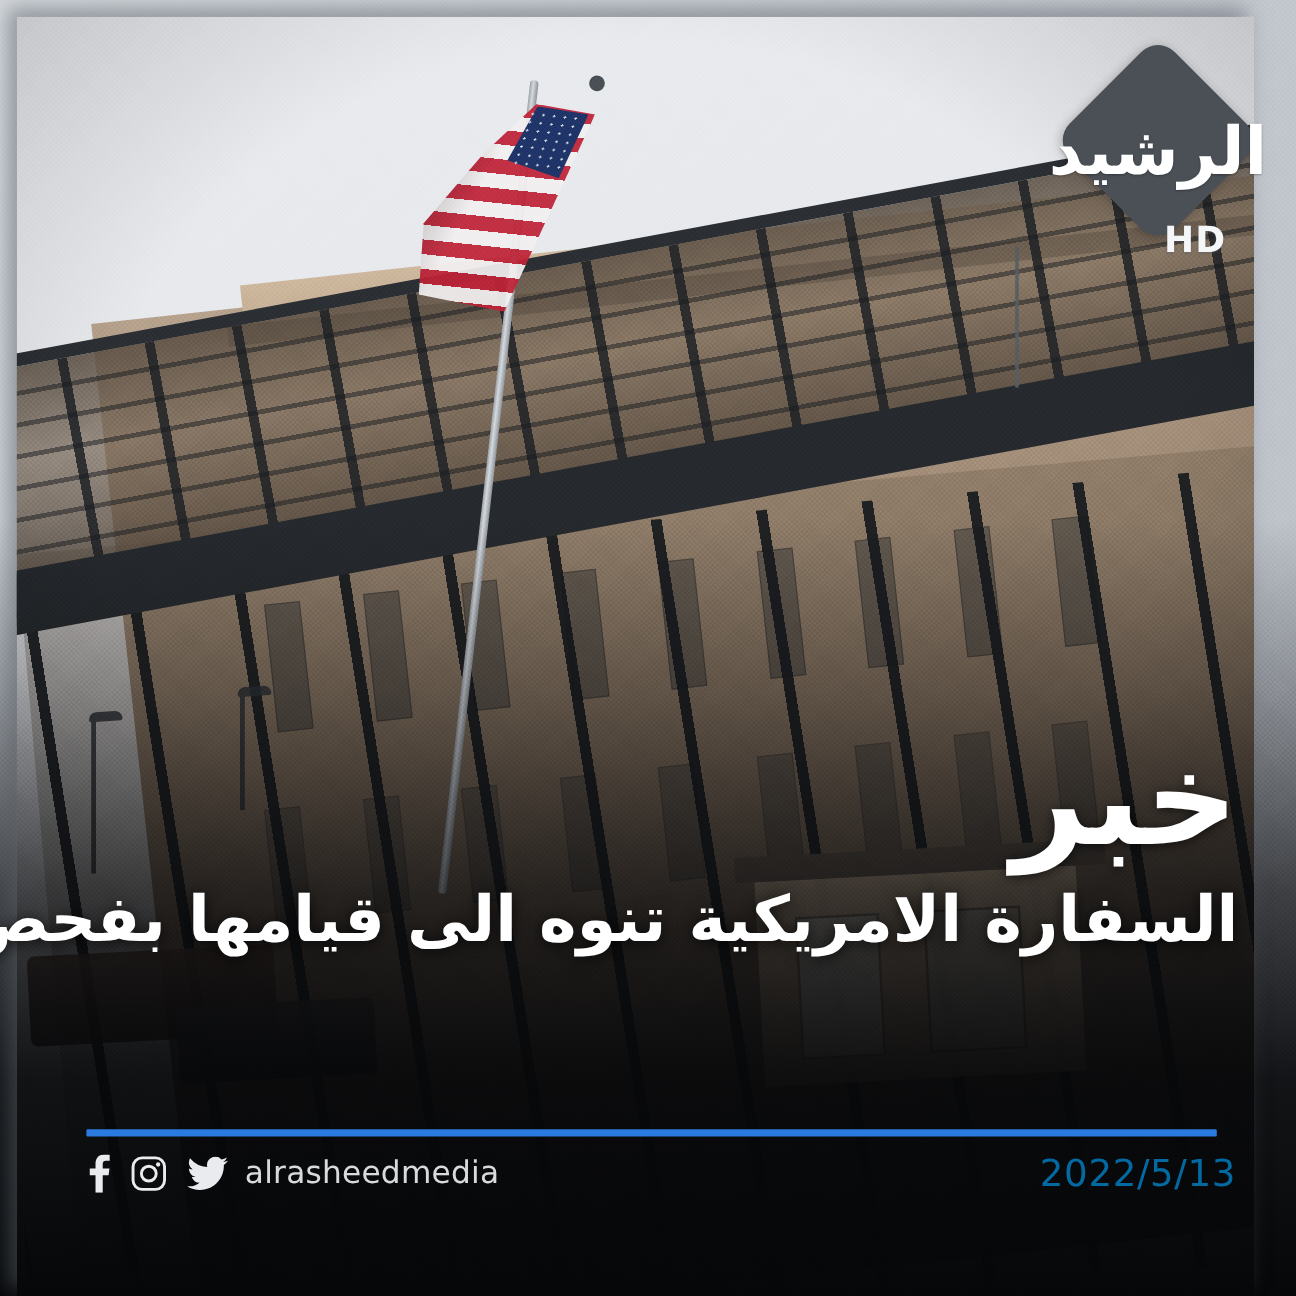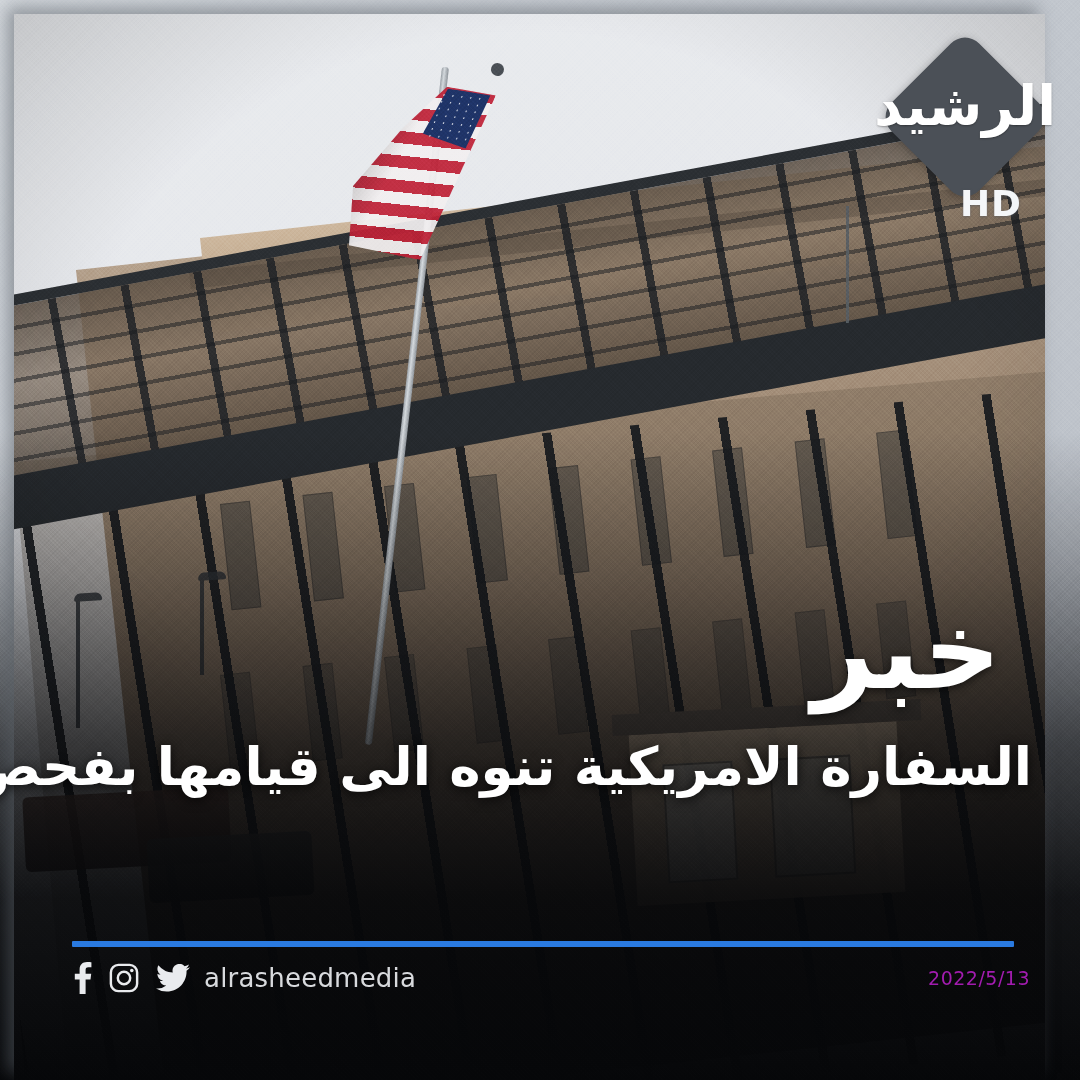--- a/index.html
+++ b/index.html
@@ -202,38 +202,38 @@
 
   
   .logo-wrap{position:absolute;right:52px;top:55px;width:130px;height:175px;}
   .logo-diamond{
     position:absolute;left:5px;top:0;width:124px;height:124px;
     background:#4b5057;border-radius:20px;
     transform:rotate(45deg);
     box-shadow:0 2px 9px rgba(0,0,0,.25);
   }
   .logo-script{
-    position:absolute;left:0;top:1px;width:134px;height:100px;
+    position:absolute;left:0;top:21px;width:134px;height:100px;
     display:flex;align-items:center;justify-content:center;
     color:#fff;font-size:55px;line-height:1;
     font-family:"DejaVu Sans","Liberation Sans",sans-serif;
     font-weight:700;letter-spacing:-2px;
     text-shadow:0 1px 2px rgba(0,0,0,.3);
     direction:rtl;
   }
   .logo-hd{
     position:absolute;right:6px;top:128px;
-    color:#f4f6f8;font-size:36px;font-weight:700;letter-spacing:1px;
+    color:#f4f6f8;font-size:30px;font-weight:700;letter-spacing:1px;
     text-shadow:0 1px 3px rgba(80,86,94,.55);
   }
 
   
   .kicker-row{
     position:absolute;right:48px;top:600px;
-    display:flex;align-items:flex-start;gap:16px;direction:rtl;
+    display:flex;align-items:flex-start;gap:16px;direction:rtl;flex-direction:column;
   }
   .kicker-bar{width:15px;background:#2f72cf;border-radius:1px;}
   .kicker{
     color:#fff;font-size:108px;font-weight:700;line-height:.95;
     direction:rtl;letter-spacing:-1px;
     text-shadow:0 2px 10px rgba(0,0,0,.65);
     font-family:"DejaVu Sans","Liberation Sans",sans-serif;
   }
 
   .headline{
@@ -257,21 +257,21 @@
     position:absolute;left:72px;right:50px;top:955px;height:46px;
     display:flex;align-items:center;
   }
   .socials{display:flex;align-items:center;gap:17px;}
   .socials svg{display:block;}
   .handle{
     color:#d8dadd;font-size:26px;margin-left:14px;letter-spacing:.2px;
     font-family:"DejaVu Sans","Liberation Sans",sans-serif;
   }
   .date{
-    margin-left:auto;color:#a21caf;font-size:19px;letter-spacing:.5px;
+    margin-left:auto;color:#0369a1;font-size:31px;letter-spacing:.5px;
     font-family:"DejaVu Sans","Liberation Sans",sans-serif;
   }
 </style>
 </head>
 <body>
 
 <div class="card">
 
   <div class="frame-bg"></div>
 

